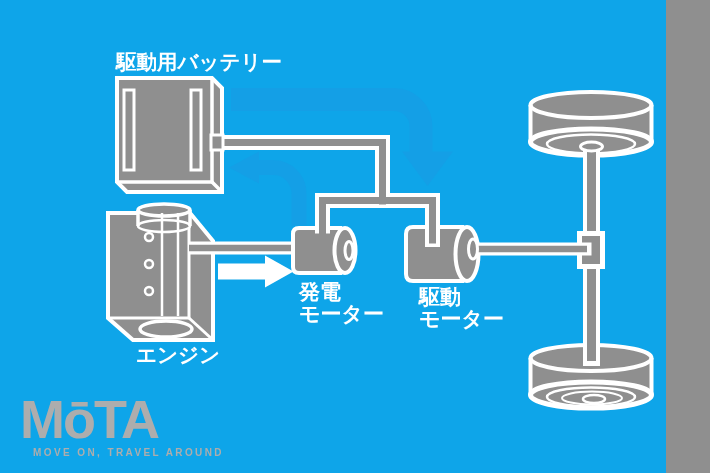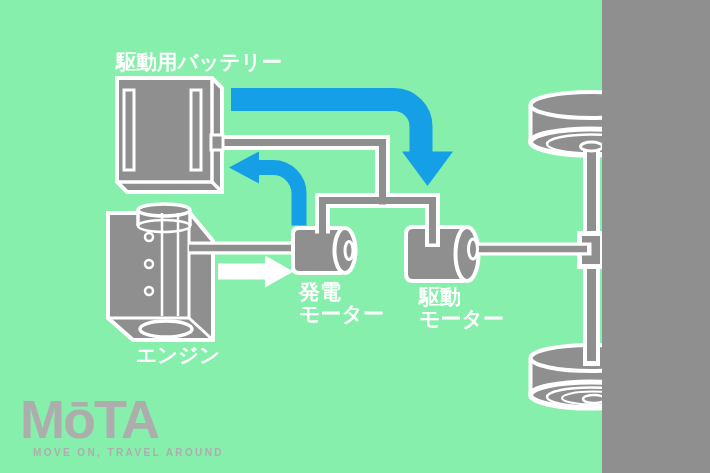--- a/index.html
+++ b/index.html
@@ -1,16 +1,16 @@
 <!DOCTYPE html>
 <html><head>
 <meta charset="utf-8">
 <style>
   html,body{margin:0;padding:0;background:#8f8f8f;}
-  .stage{position:relative;width:602px;height:473px;background:#86efac;overflow:hidden;
+  .stage{position:relative;width:666px;height:473px;background:#0ea5e9;overflow:hidden;
          font-family:"Liberation Sans","DejaVu Sans",sans-serif;}
   svg{display:block}
   
   .w{stroke:#ffffff;fill:none}
   .s25{stroke-width:2.5}.s3{stroke-width:3}.s35{stroke-width:3.5}.s4{stroke-width:4}.s5{stroke-width:5}
   .fillbg{fill:#8f8f8f}
   .tube-w{stroke:#ffffff;fill:none}
   .tube-i{stroke:#8f8f8f;fill:none}
   .blue{fill:#149fe6}
   .blue-stroke{stroke:#149fe6;fill:none}

